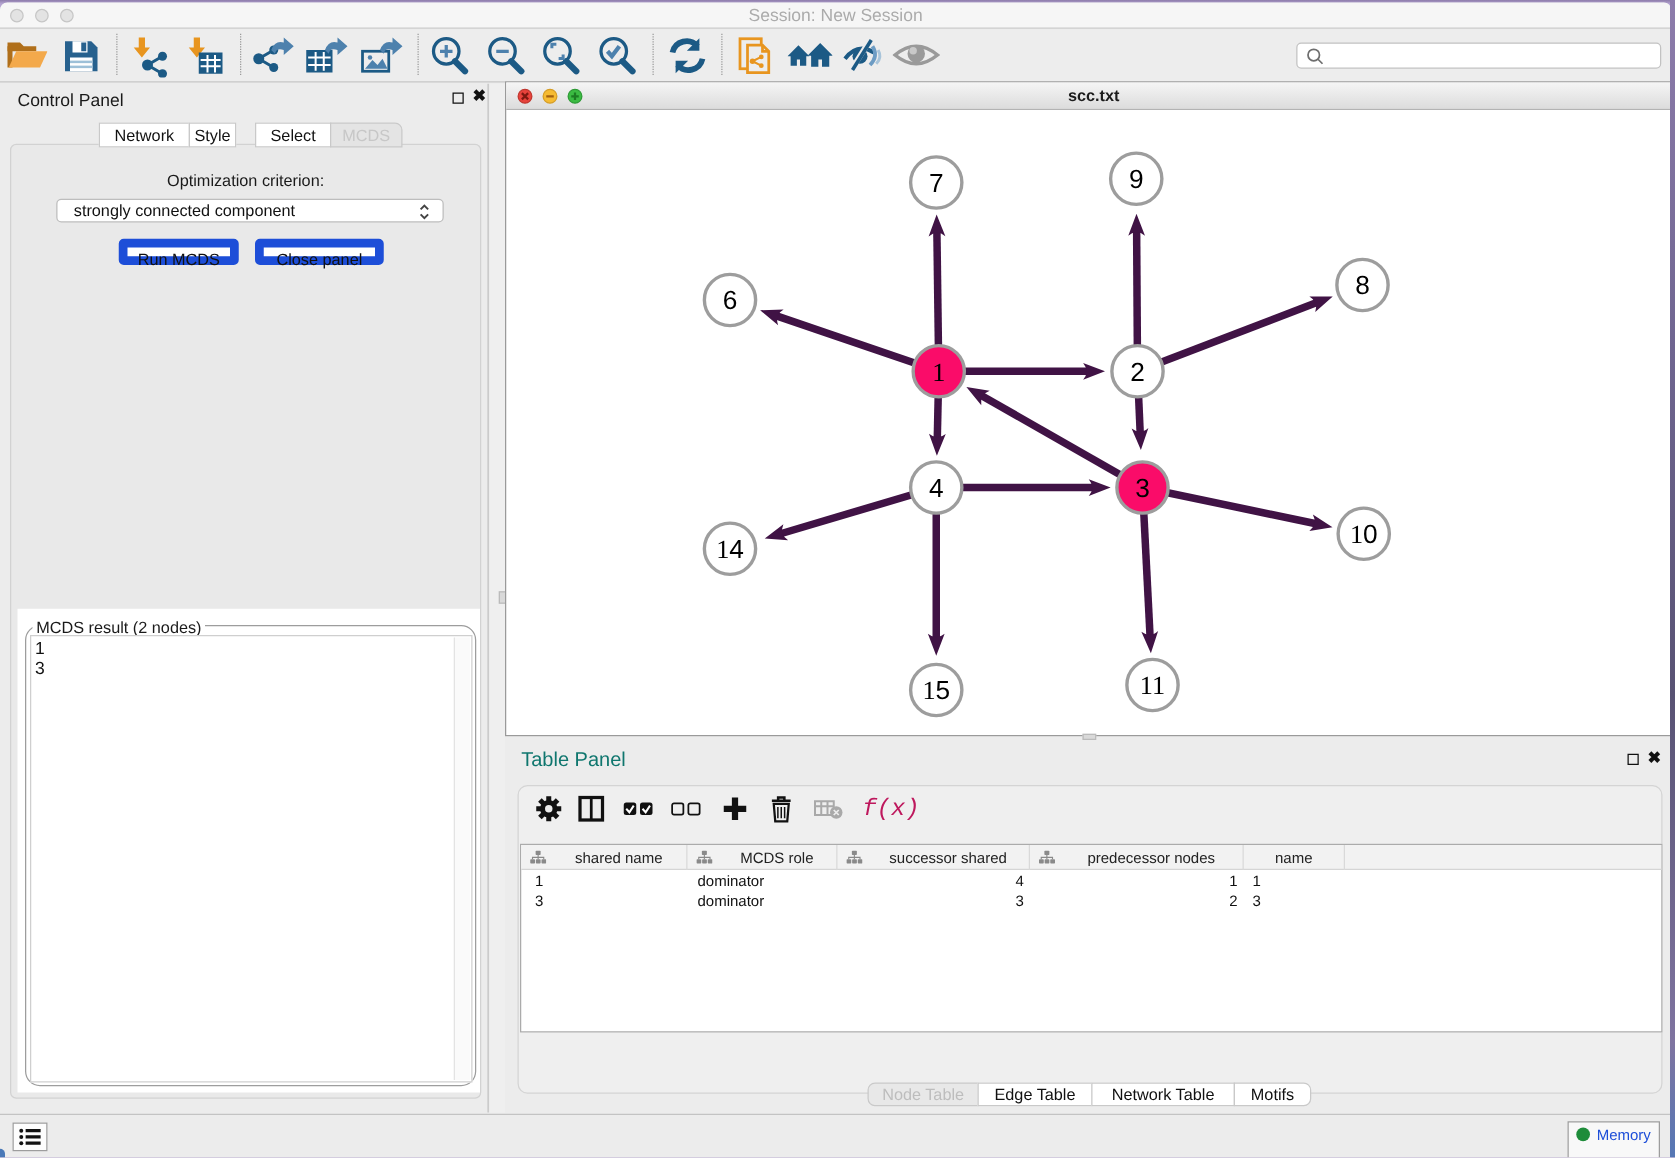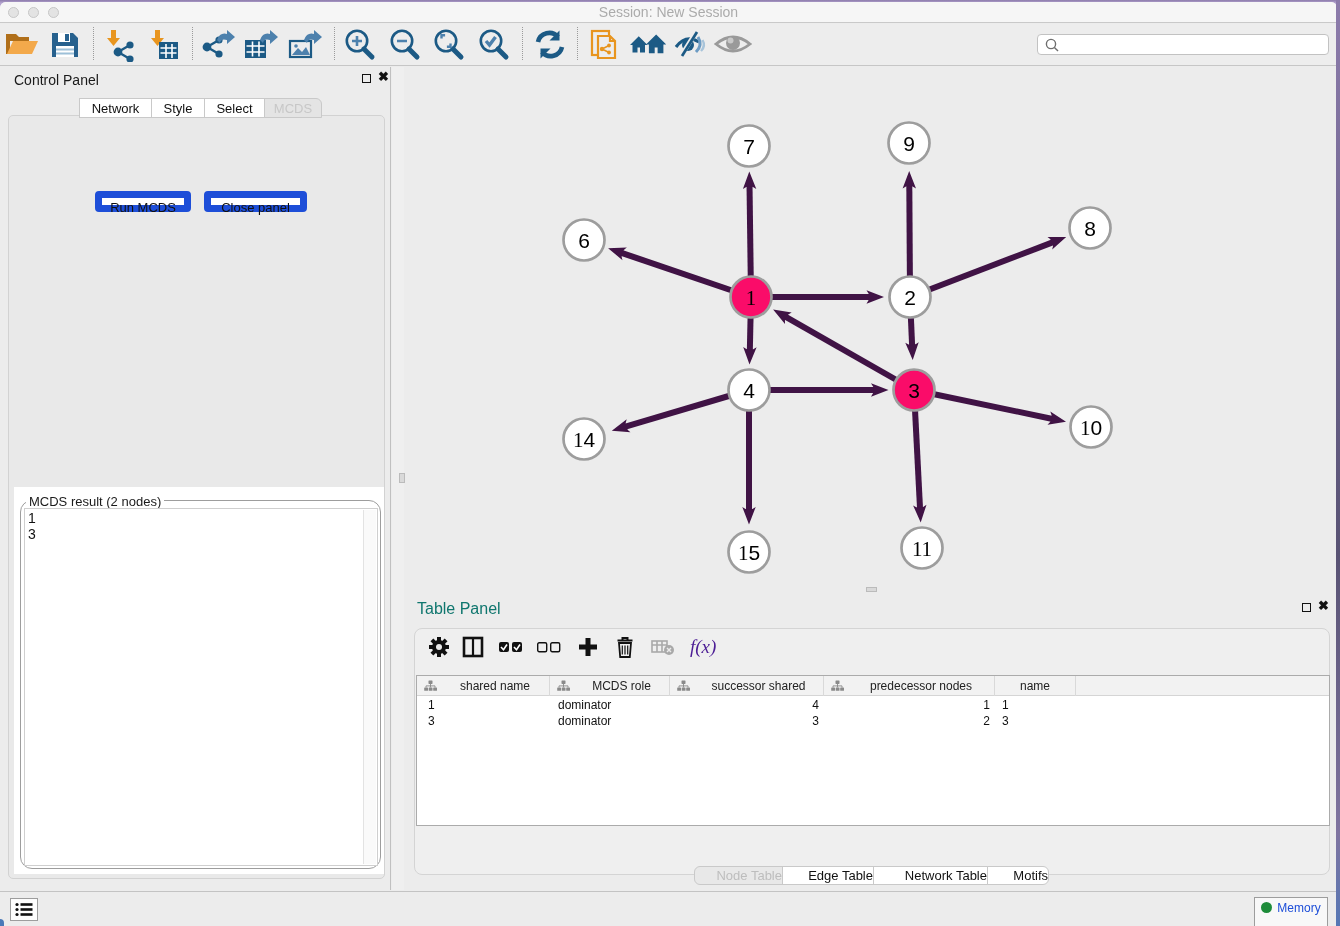--- a/index.html
+++ b/index.html
@@ -39,21 +39,21 @@
 .nlt{position:absolute;top:5px;width:12px;height:12px;border-radius:50%}
 #hgrip{position:absolute;left:866px;top:585px;width:11px;height:5px;background:#d9d9d9;border:1px solid #bbb}
 
 #tpanel{position:absolute;left:404px;top:590px;width:933px;bottom:36px;background:#ececec}
 #tphead{position:absolute;left:13px;top:8px;font-size:16px;color:#0f766e}
 #ttable{position:absolute;left:12px;top:83px;width:914px;height:151px;background:#fff;border:1px solid #ababab}
 #thead{position:absolute;left:0;top:0;right:0;height:20px;background:#f2f2f2;border-bottom:1px solid #d5d5d5;font-size:12px;color:#222}
 .thcell{position:absolute;top:0;height:20px;border-right:1px solid #d9d9d9;text-align:center;line-height:20px}
 .trow{position:absolute;left:0;right:0;height:16px;font-size:12px;color:#111}
 .tcell{position:absolute;top:0;height:16px;line-height:16px}
-.btab{position:absolute;top:274px;height:19px;background:#fff;border:1px solid #c9c9c9;font-size:13px;text-align:right;line-height:18px;color:#111}
+.btab{position:absolute;top:274px;height:19px;background:#fff;border:1px solid #c9c9c9;font-size:13px;text-align:center;line-height:18px;color:#111}
 
 #statusbar{position:absolute;left:0;right:0;bottom:0;height:35px;background:#ececec;border-top:1px solid #c3c3c3}
 #listbtn{position:absolute;left:10px;top:6px;width:28px;height:23px;background:#fdfdfd;border:1px solid #9d9d9d}
 #membtn{position:absolute;right:9px;top:5px;width:74px;height:37px;background:#f8f8f8;border:1px solid #9d9d9d;font-size:12px;color:#1d4ed8;text-align:center;line-height:21px}
 </style></head>
 <body>
 <div id="desk"></div>
 <div id="app">
   <div id="titlebar">
     <div class="tl" style="left:8px"></div>
@@ -172,36 +172,54 @@
           <path d="M10.4 10.4 L14 14" stroke="#6e6e6e" stroke-width="1.4"></path>
         </svg>
       </div>
   </div>
   <div id="cpanel">
     <div id="cphead">Control Panel</div>
     <div class="sqico" style="left:362px"></div>
     <div class="xico" style="left:378px">✖</div>
     <div id="cpcontent">
       <div class="cptab" style="left:70px;width:73px">Network</div>
-      <div class="cptab" style="left:142px;width:54px">Style</div>
+      <div class="cptab" style="left:142px;width:38px">Style</div>
       <div class="cptab" style="left:195px;width:61px">Select</div>
       <div class="cptab" style="left:255px;width:58px;background:#e4e4e4;color:#c7c7c7;border-radius:0 6px 0 0">MCDS</div>
+      <div id="optlabel">Optimization criterion:</div>
+      <div id="dropdown">strongly connected component<svg width="9" height="13" style="position:absolute;right:10px;top:3px" viewBox="0 0 9 13">
+            <path d="M1.5 4.5 L4.5 1.5 L7.5 4.5" fill="none" stroke="#444" stroke-width="1.6"></path>
+            <path d="M1.5 8.5 L4.5 11.5 L7.5 8.5" fill="none" stroke="#444" stroke-width="1.6"></path>
+          </svg></div>
       <div class="btn" style="left:86px;width:96px">Run MCDS</div>
       <div class="btn" style="left:195px;width:103px">Close panel</div>
       <div id="resultwrap">
         <div id="resultbox">
           <div id="resulttitle">MCDS result (2 nodes)</div>
           <div id="resultlist">1<br>3<div id="resultsb"></div></div>
         </div>
       </div>
     </div>
   </div>
   <div id="vdivider">
       <div id="vgrip"></div>
     </div>
+  <div id="netframe">
+    <div id="nettitle">
+      <div class="nlt" style="left:9px;background:#e8433c;border:1px solid #c03830"></div>
+      <div class="nlt" style="left:29px;background:#f6bb32;border:1px solid #d69e27"></div>
+      <div class="nlt" style="left:49px;background:#3bbb42;border:1px solid #2e9b36"></div>
+      <svg width="70" height="22" style="position:absolute;left:0;top:0" viewBox="0 0 70 22">
+          <path d="M12.5 8.5 l5 5 M17.5 8.5 l-5 5" stroke="#7e1810" stroke-width="1.8"></path>
+          <path d="M32 11 h6" stroke="#a3600e" stroke-width="1.8"></path>
+          <path d="M52 11 h6 M55 8 v6" stroke="#1c7c23" stroke-width="1.8"></path>
+        </svg>
+      <div id="nettitletext">scc.txt</div>
+    </div>
+  </div>
   <svg width="931" height="500" viewBox="0 0 931 500" style="position:absolute;left:405px;top:86px">
       <line x1="346.0" y1="209.0" x2="344.5" y2="96.0" stroke="#401345" stroke-width="6"></line>
       <path d="M344.3,83.5 L351.3,100.9 Q344.5,95.5 337.9,101.1 Z" fill="#401345"></path>
       <line x1="346.0" y1="209.0" x2="215.0" y2="164.3" stroke="#401345" stroke-width="6"></line>
       <path d="M203.1,160.2 L221.9,159.5 Q214.5,164.1 217.5,172.2 Z" fill="#401345"></path>
       <line x1="346.0" y1="209.0" x2="466.5" y2="209.0" stroke="#401345" stroke-width="6"></line>
       <path d="M479.0,209.0 L461.5,215.7 Q467.0,209.0 461.5,202.3 Z" fill="#401345"></path>
       <line x1="346.0" y1="209.0" x2="344.8" y2="264.0" stroke="#401345" stroke-width="6"></line>
       <path d="M344.5,276.5 L338.2,258.9 Q344.8,264.5 351.6,259.2 Z" fill="#401345"></path>
       <line x1="505.0" y1="209.0" x2="504.3" y2="95.5" stroke="#401345" stroke-width="6"></line>
@@ -298,21 +316,21 @@
         <path d="M9.3 11.5 v9 M12 11.5 v9 M14.7 11.5 v9" stroke="#111" stroke-width="1.2"></path>
       </svg>
       <svg style="position:absolute;left:246px;top:45px" width="26" height="20" viewBox="0 0 26 20">
         <g fill="none" stroke="#a9a9a9" stroke-width="1.6">
           <rect x="2" y="4" width="15" height="11"></rect>
           <path d="M2 8 h15 M7 4 v11 M12 4 v11"></path>
         </g>
         <circle cx="19" cy="13" r="5" fill="#a9a9a9"></circle>
         <path d="M17 11 l4 4 m0 -4 l-4 4" stroke="#ececec" stroke-width="1.4"></path>
       </svg>
-      <div style="position:absolute;left:286px;top:44px;font-family:Liberation Serif, serif;font-style:italic;font-size:19px;color:#4c1d95">f(x)</div>
+      <div style="position:absolute;left:286px;top:44px;font-family:Liberation Mono, monospace;font-style:italic;font-size:19px;color:#be185d">f(x)</div>
     <div id="ttable">
       <div id="thead">
         <div style="position:absolute;left:7px;top:4px"><svg width="13" height="12" viewBox="0 0 13 12">
               <g fill="#8a8a8a">
                 <rect x="4.5" y="0.5" width="4" height="3.4" rx="0.6"></rect>
                 <rect x="0.2" y="7.4" width="3.8" height="3.4" rx="0.6"></rect>
                 <rect x="4.7" y="7.4" width="3.8" height="3.4" rx="0.6"></rect>
                 <rect x="9.2" y="7.4" width="3.8" height="3.4" rx="0.6"></rect>
               </g>
               <path d="M6.5 4 v2 M2 7.4 v-1.5 h9 v1.5 M6.5 5.9 v1.5" stroke="#8a8a8a" stroke-width="0.9" fill="none"></path>

